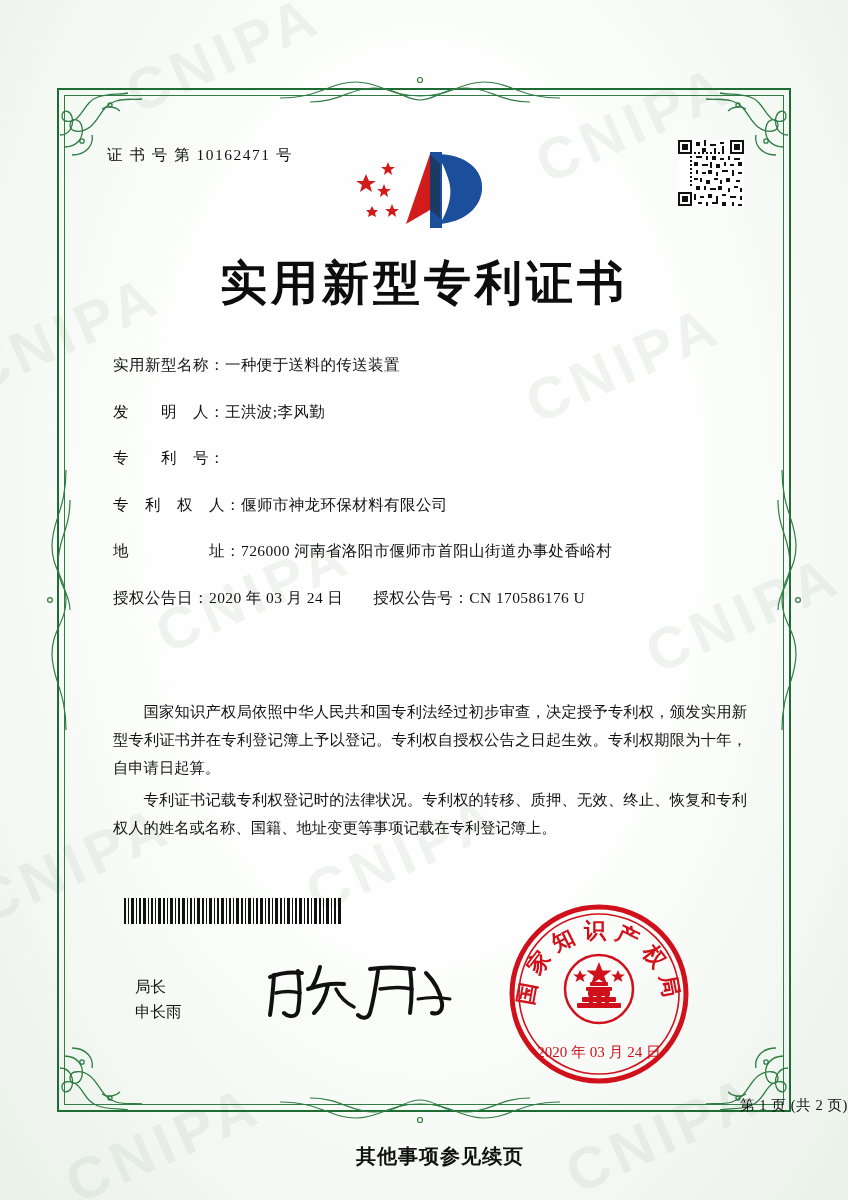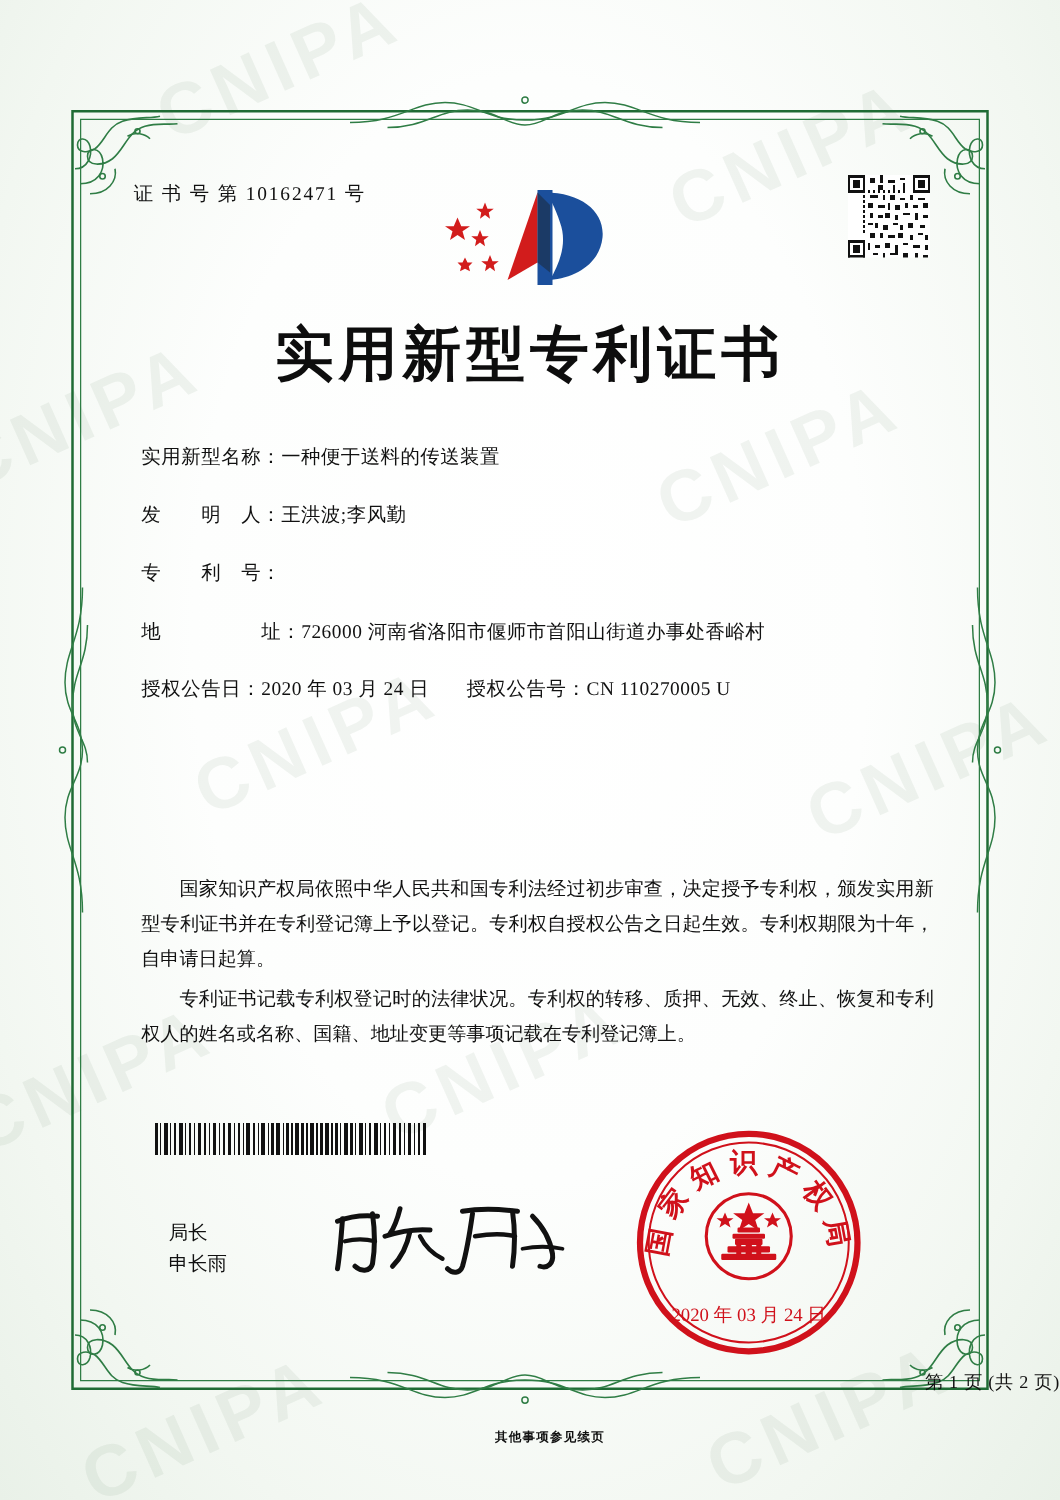--- a/index.html
+++ b/index.html
@@ -189,21 +189,21 @@
     text-align: right;
     font-size: 14.5px;
     color: #111;
     letter-spacing: 0.6px;
   }
   .footer-note {
     position: absolute;
     left: 0; right: 0;
     top: 1143px;
     text-align: center;
-    font-size: 10px;
+    font-size: 20px;
     font-weight: 700;
     color: #111;
     letter-spacing: 1px;
     margin-left: 32px;
   }
 </style>
 </head>
 <body>
 
 <div id="page">
@@ -419,28 +419,32 @@
       <span class="fvalue">一种便于送料的传送装置</span>
     </div>
     <div class="frow">
       <span class="flabel">发　　明　人：</span>
       <span class="fvalue">王洪波;李风勤</span>
     </div>
     <div class="frow">
       <span class="flabel">专　　利　号：</span>
     </div>
     <div class="frow">
+      <span class="flabel">专　利　权　人：</span>
+      <span class="fvalue">偃师市神龙环保材料有限公司</span>
+    </div>
+    <div class="frow">
       <span class="flabel">地　　　　　址：</span>
       <span class="fvalue">726000 河南省洛阳市偃师市首阳山街道办事处香峪村</span>
     </div>
     <div class="frow inline2">
       <span class="flabel">授权公告日：</span>
       <span class="fvalue">2020 年 03 月 24 日</span>
       <span class="flabel second-label">授权公告号：</span>
-      <span class="fvalue">CN 110270005 U</span>
+      <span class="fvalue">CN 170586176 U</span>
     </div>
   </div>
 
   <div class="paras">
     <p class="para">国家知识产权局依照中华人民共和国专利法经过初步审查，决定授予专利权，颁发实用新型专利证书并在专利登记簿上予以登记。专利权自授权公告之日起生效。专利权期限为十年，自申请日起算。</p>
     <p class="para">专利证书记载专利权登记时的法律状况。专利权的转移、质押、无效、终止、恢复和专利权人的姓名或名称、国籍、地址变更等事项记载在专利登记簿上。</p>
   </div>
 
   <svg class="barcode" viewBox="0 0 218 26" shape-rendering="crispEdges">
     <rect width="218" height="26" fill="#ffffff" fill-opacity="0"></rect>

